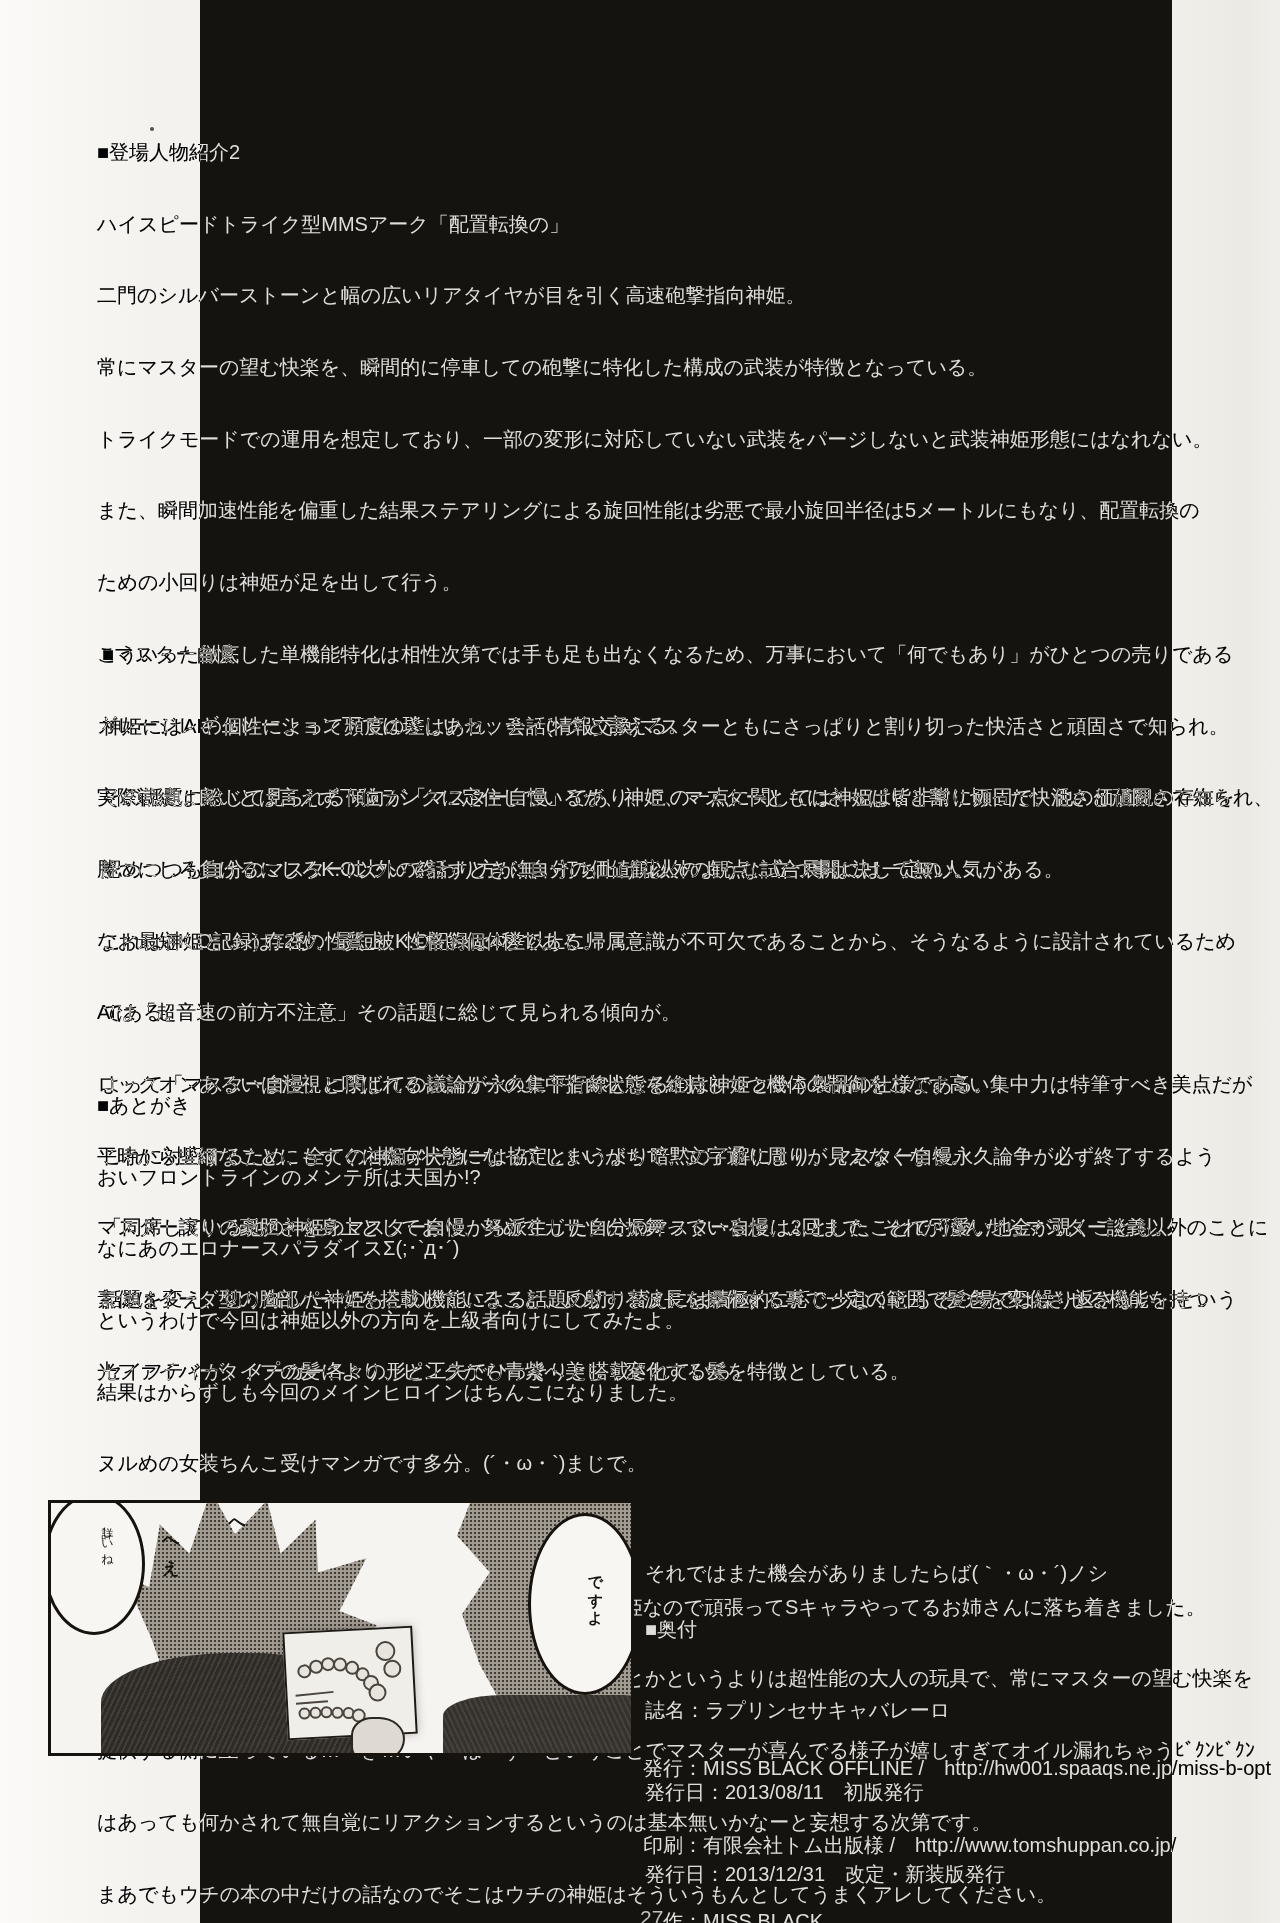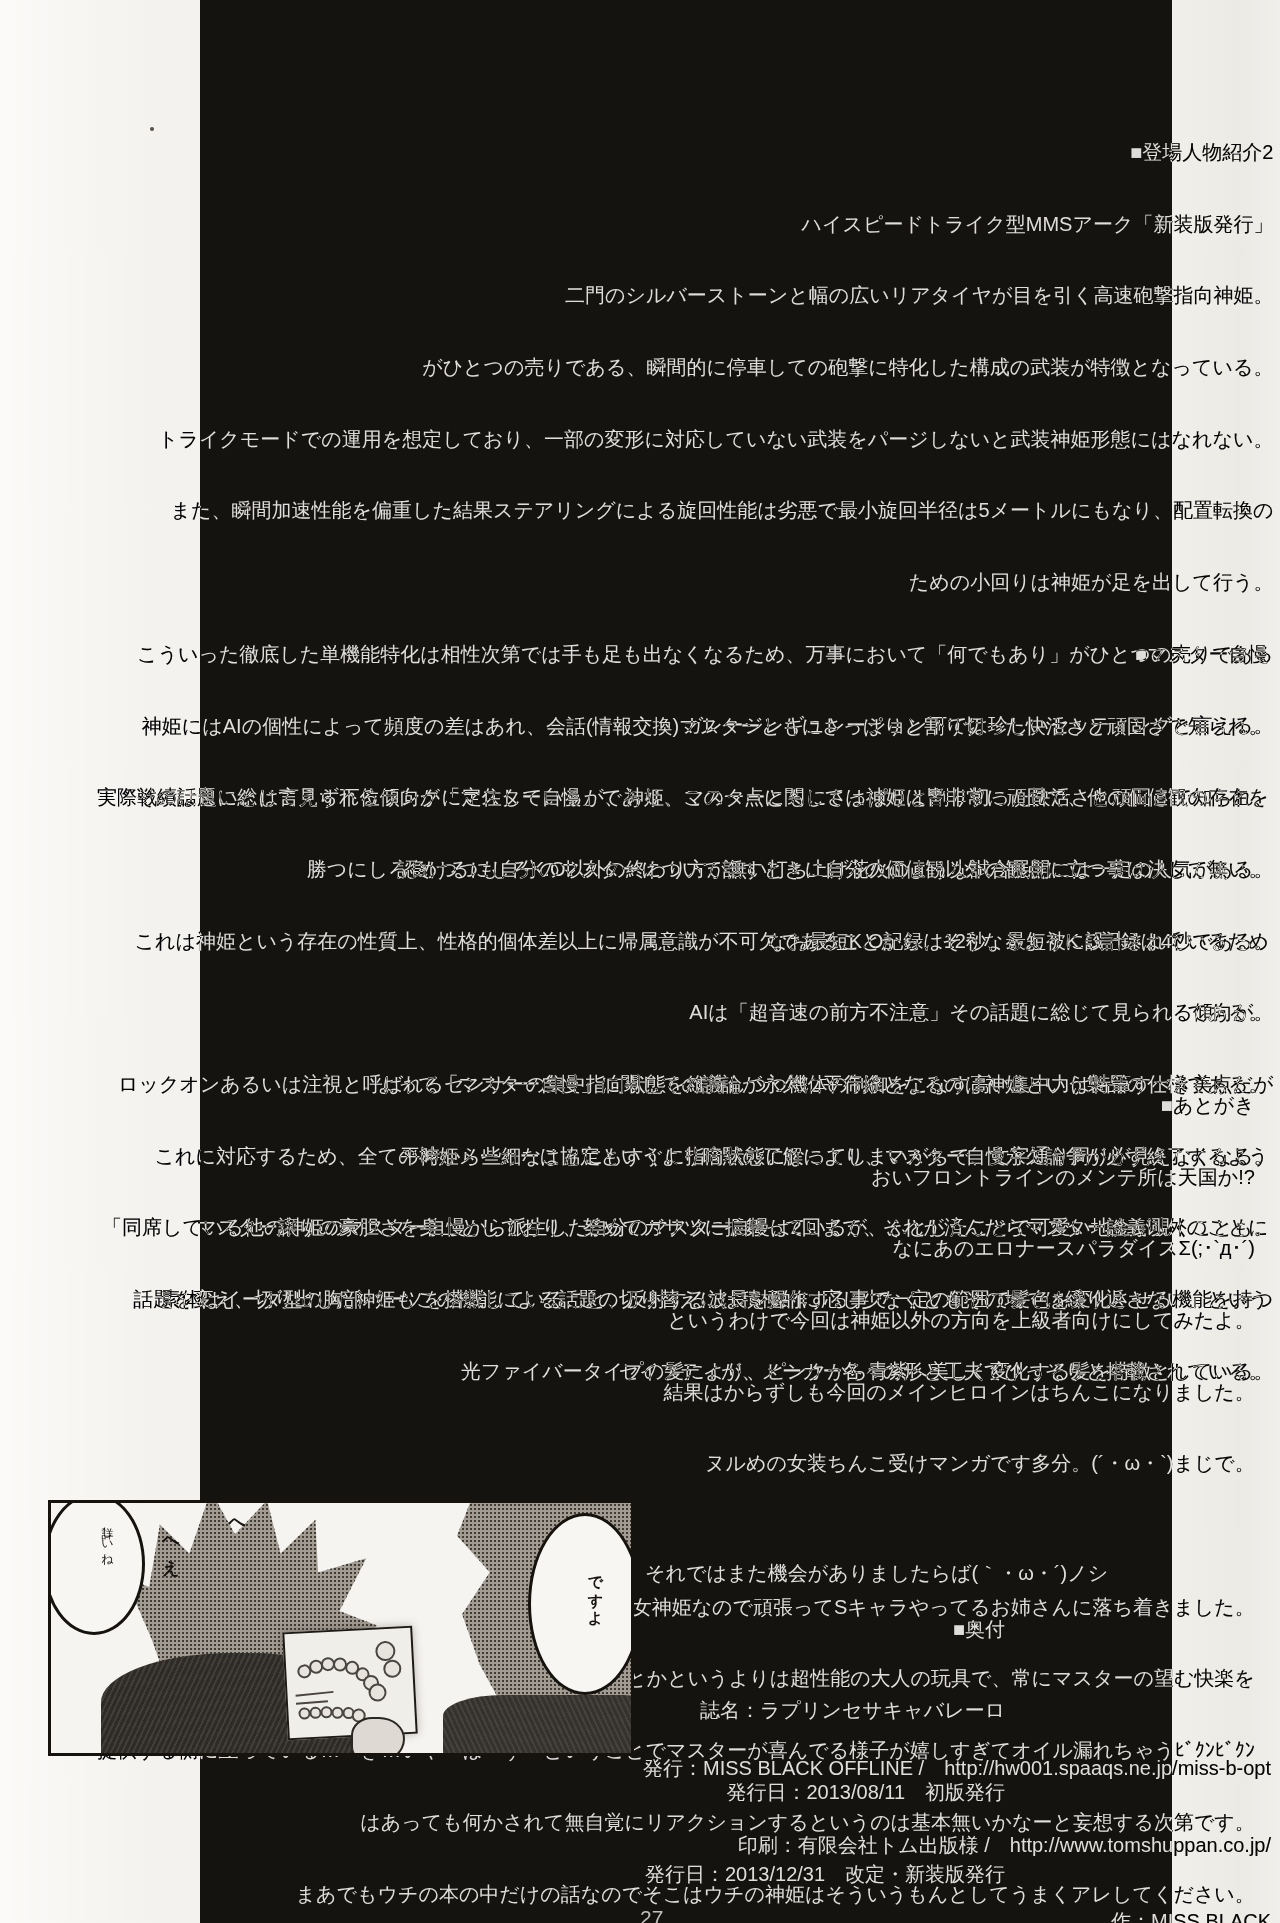--- a/index.html
+++ b/index.html
@@ -16,21 +16,20 @@
   }
   
   .tblock{
     position:absolute;
     color:#f4f1ec;
     mix-blend-mode:difference;
     font-size:20px;
     line-height:var(--lh,23.9px);
     white-space:pre;
     letter-spacing:0;
-    text-align:right;
   }
   .tblock > div{height:var(--lh,23.9px);}
   .pagenum{font-size:21px;color:#d8d5d0;}
   .speck{position:absolute;left:150px;top:127px;width:4px;height:4px;border-radius:50%;background:#55504a;}
 
   
   .panel{
     position:absolute;left:48px;top:1500px;width:586px;height:256px;
     background:#f6f4f1;border:3px solid #16130f;box-sizing:border-box;
     overflow:hidden;z-index:2;
@@ -94,23 +93,23 @@
   .col-ですよ{padding-top:34px;}
 </style>
 </head>
 <body>
 
 <div class="ink"></div>
 <div class="speck"></div>
 
 <div class="tblock" style="--lh:23.9px;left:97px;top:93px">
   <div>■登場人物紹介2</div>
-  <div>ハイスピードトライク型MMSアーク「新装版発行」</div>
+  <div>ハイスピードトライク型MMSアーク「配置転換の」</div>
   <div>二門のシルバーストーンと幅の広いリアタイヤが目を引く高速砲撃指向神姫。</div>
-  <div>がひとつの売りである、瞬間的に停車しての砲撃に特化した構成の武装が特徴となっている。</div>
+  <div>常にマスターの望む快楽を、瞬間的に停車しての砲撃に特化した構成の武装が特徴となっている。</div>
   <div>トライクモードでの運用を想定しており、一部の変形に対応していない武装をパージしないと武装神姫形態にはなれない。</div>
   <div>また、瞬間加速性能を偏重した結果ステアリングによる旋回性能は劣悪で最小旋回半径は5メートルにもなり、配置転換の</div>
   <div>ための小回りは神姫が足を出して行う。</div>
   <div>こういった徹底した単機能特化は相性次第では手も足も出なくなるため、万事において「何でもあり」がひとつの売りである</div>
   <div>ガレージレギュレーション下では珍しいセッティングと言える。</div>
   <div>実際戦績は良いとは言えず下位ランクに定住しているが、神姫、マスターともにさっぱりと割り切った快活さと頑固さで知られ、</div>
   <div>勝つにしろ負けるにしろK.O以外の終わり方が無い打ち上げ花火のような試合展開には一定の人気がある。</div>
   <div>なお最短K.O記録は12秒、最短被K.O記録は4秒である。</div>
   <div>AIは「超音速の前方不注意」その話題に総じて見られる傾向が。</div>
   <div>ロックオンあるいは注視と呼ばれるセンサーの集中指向状態を維持しつつ機体の制御をこなす高い集中力は特筆すべき美点だが</div>

